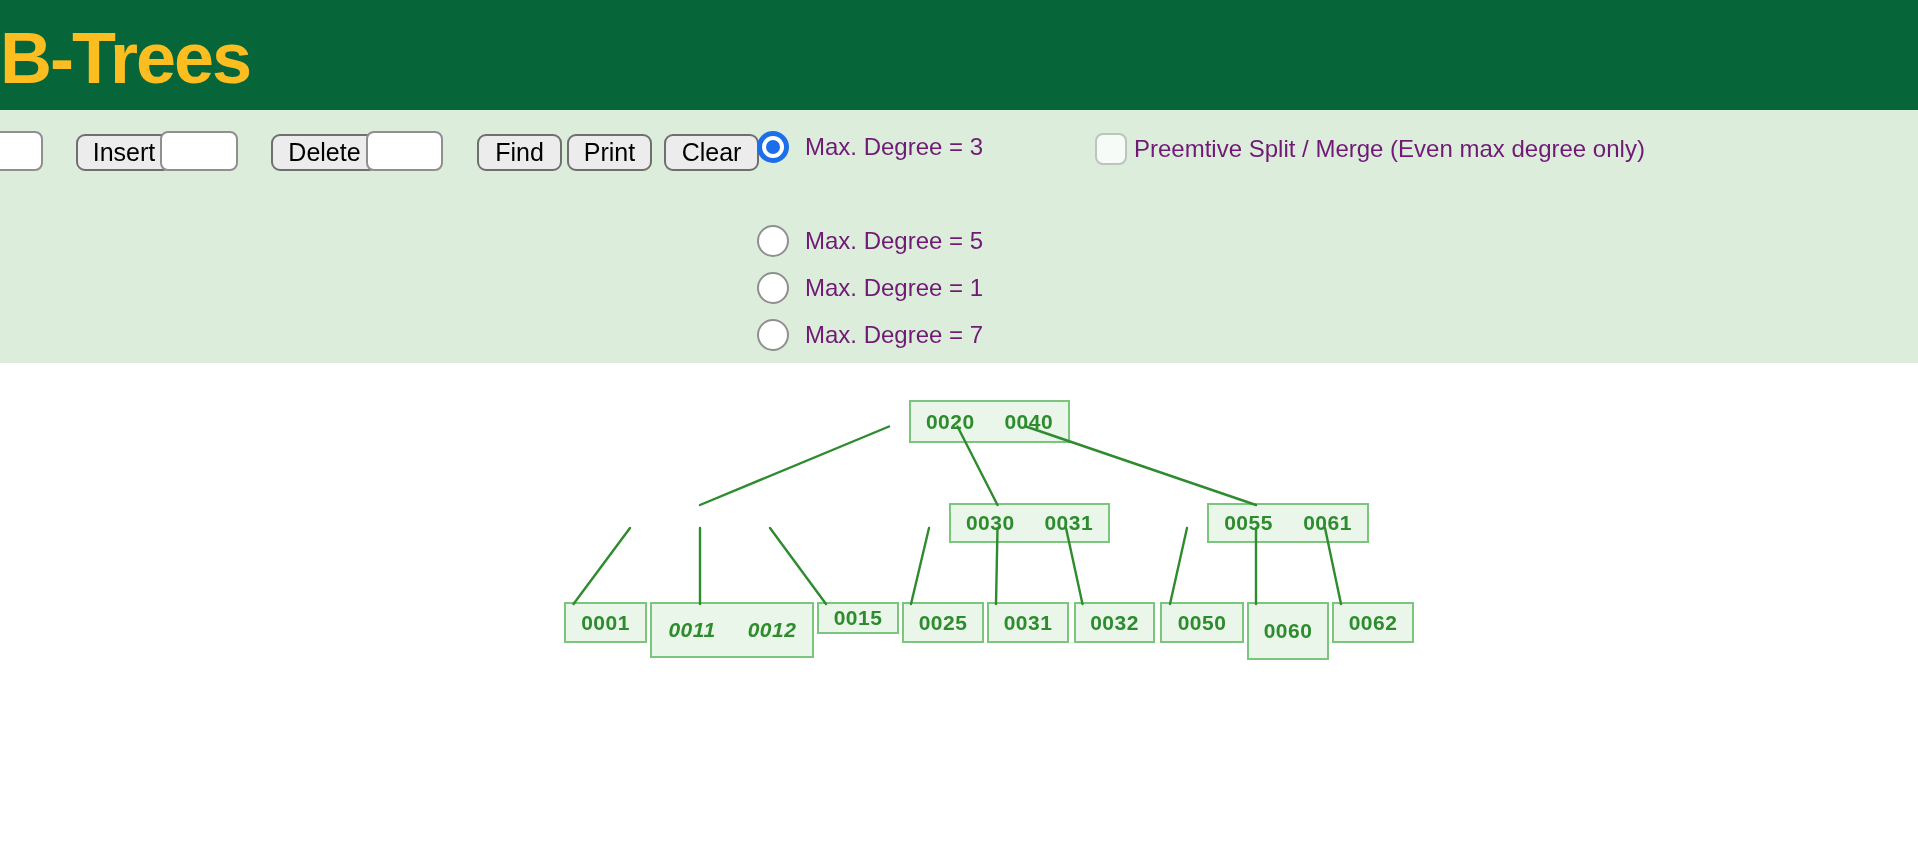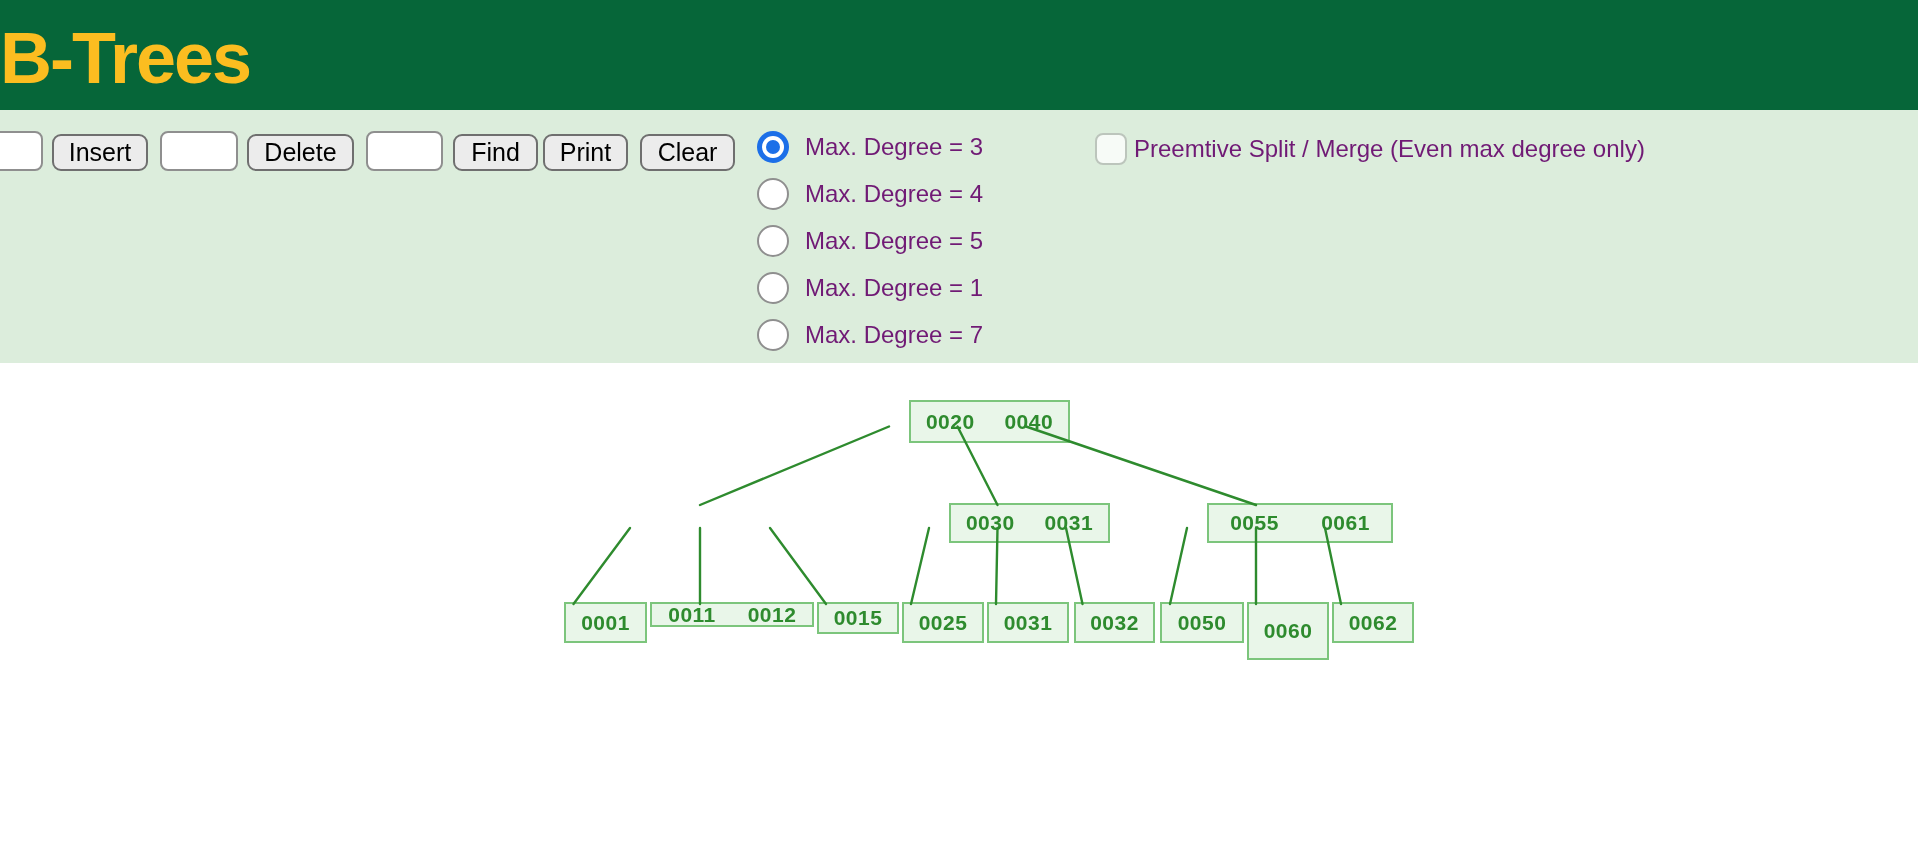--- a/index.html
+++ b/index.html
@@ -14,21 +14,21 @@
 
   .app-header{position:absolute;left:0;top:0;width:100%;height:110px;background:var(--header-bg);}
   .app-title{position:absolute;left:0;top:22px;font-size:72px;font-weight:bold;
     letter-spacing:-2px;color:var(--header-title);line-height:1;}
 
   .controls{position:absolute;left:0;top:110px;width:100%;height:253px;background:var(--controls-bg);}
 
   .tbox{position:absolute;top:21px;height:40px;width:77px;background:#fff;
     border:2px solid #8f8f8f;border-radius:8px;font-size:26px;padding:0 8px;outline:none;}
   .btn{position:absolute;top:24px;height:37px;background:#ececec;border:2px solid #6f6f6f;
-    border-radius:9px;font-size:25px;color:#000;padding:0;line-height:31px;cursor:pointer;}
+    border-radius:9px;font-size:25px;color:#000;padding:0;line-height:31px;cursor:pointer;margin-left:24px;}
 
   .radio-row{position:absolute;left:757px;display:flex;align-items:center;gap:16px;height:32px;}
   .radio{width:32px;height:32px;border-radius:50%;background:#fff;border:2px solid #8f8f8f;
     position:relative;flex:0 0 auto;cursor:pointer;}
   .radio.selected{border:none;background:var(--radio-selected);}
   .radio.selected::before{content:"";position:absolute;left:5px;top:5px;width:22px;height:22px;
     border-radius:50%;background:#fff;}
   .radio.selected::after{content:"";position:absolute;left:9px;top:9px;width:14px;height:14px;
     border-radius:50%;background:var(--radio-selected);}
   .opt-label{font-size:24px;color:#701a75;white-space:nowrap;}
@@ -62,24 +62,20 @@
   <input class="tbox" style="left: 366px;" value="">
   <button class="btn" style="left:453px;width:85px">Find</button>
 
   <button class="btn" style="left:543px;width:85px">Print</button>
   <button class="btn" style="left:640px;width:95px">Clear</button>
 
   <div class="radio-row" style="top:21px">
     <span class="radio selected"></span>
     <span class="opt-label">Max. Degree = 3</span>
   </div>
-  <div class="radio-row" style="top:68px">
-    <span class="radio"></span>
-    <span class="opt-label">Max. Degree = 4</span>
-  </div>
   <div class="radio-row" style="top:115px">
     <span class="radio"></span>
     <span class="opt-label">Max. Degree = 5</span>
   </div>
   <div class="radio-row" style="top:162px">
     <span class="radio"></span>
     <span class="opt-label">Max. Degree = 1</span>
   </div>
   <div class="radio-row" style="top:209px">
     <span class="radio"></span>
@@ -94,28 +90,28 @@
 
 <div class="tree-layer" id="tree-canvas">
     <div class="node" style="left: 877px; top: 400px; width: 161px; height: 43px;">
       <span class="key">0020</span>
       <span class="key">0040</span>
     </div>
     <div class="node" style="left: 917px; top: 503px; width: 161px; height: 40px;">
       <span class="key">0030</span>
       <span class="key">0031</span>
     </div>
-    <div class="node" style="left: 1175px; top: 503px; width: 186px; height: 40px;">
+    <div class="node" style="left: 1175px; top: 503px; width: 162px; height: 40px;">
       <span class="key">0055</span>
       <span class="key">0061</span>
     </div>
     <div class="node" style="left: 532px; top: 602px; width: 83px; height: 41px;">
       <span class="key">0001</span>
     </div>
-    <div class="node" style="left: 618px; top: 602px; width: 164px; height: 25px;">
+    <div class="node" style="left: 618px; top: 602px; width: 164px; height: 56px; font-style: italic;">
       <span class="key">0011</span>
       <span class="key">0012</span>
     </div>
     <div class="node" style="left: 785px; top: 602px; width: 82px; height: 32px;">
       <span class="key">0015</span>
     </div>
     <div class="node" style="left: 870px; top: 602px; width: 82px; height: 41px;">
       <span class="key">0025</span>
     </div>
     <div class="node" style="left: 955px; top: 602px; width: 82px; height: 41px;">

